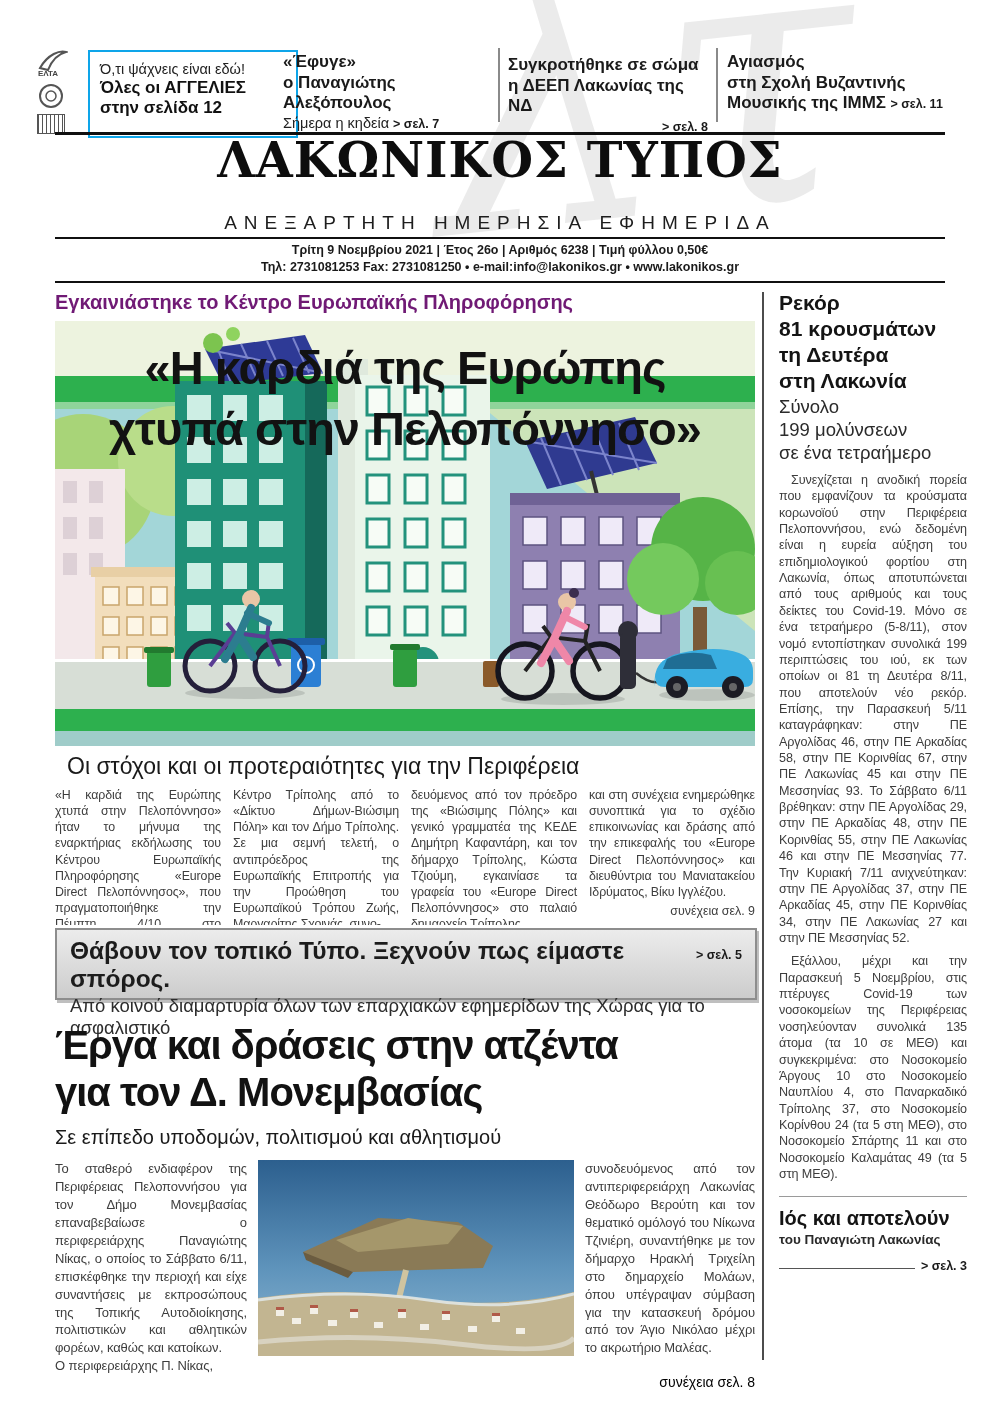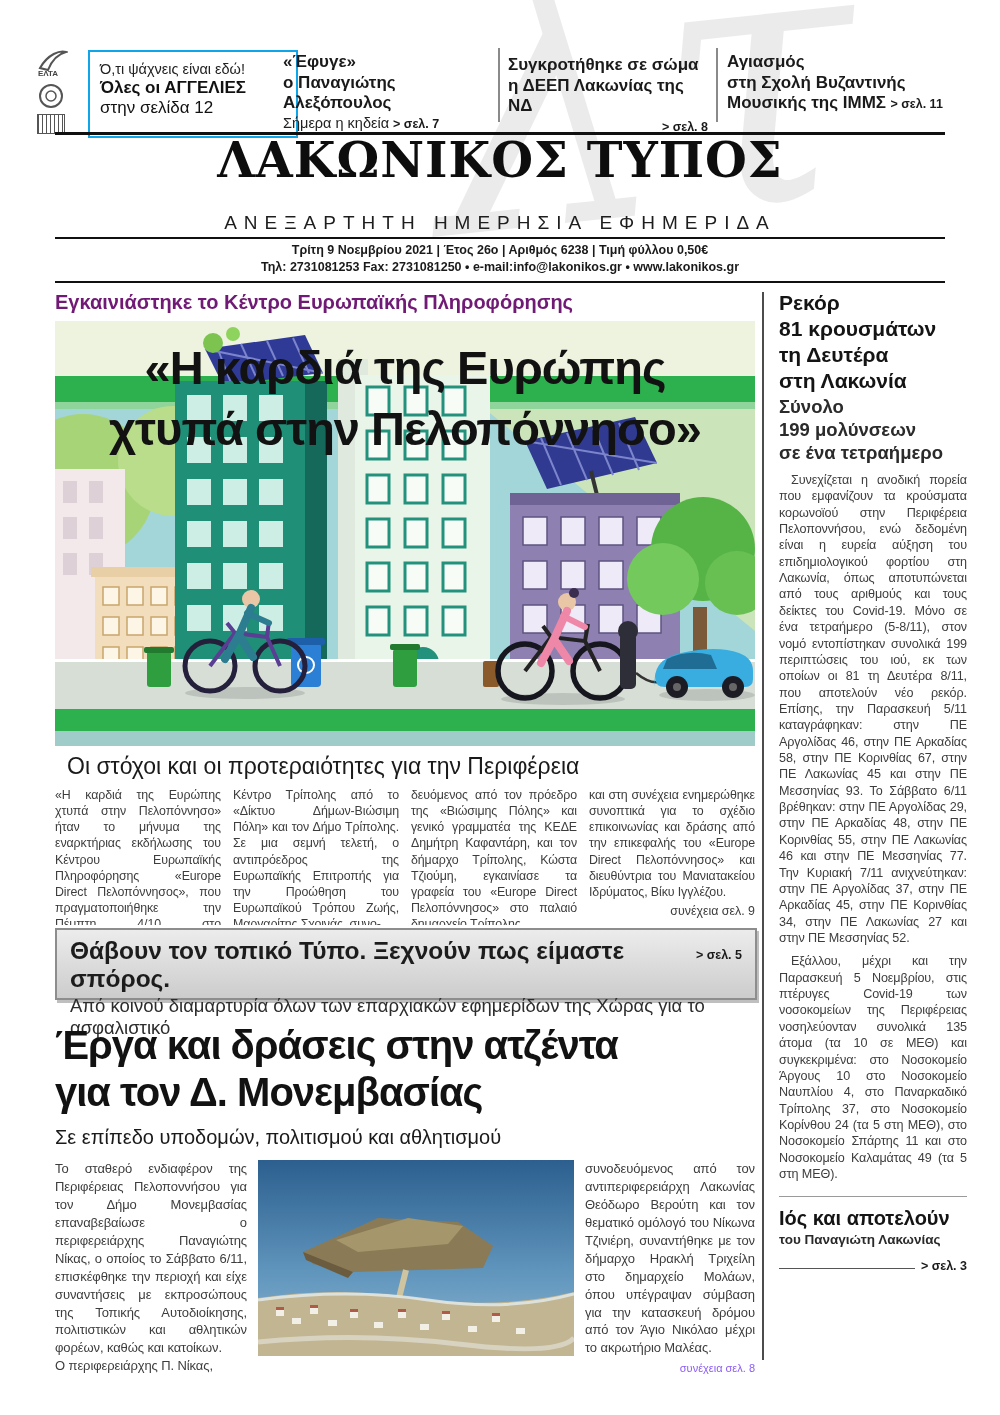--- a/index.html
+++ b/index.html
@@ -13,21 +13,21 @@
   .watermark{left:430px;top:-90px;font-family:"DejaVu Serif",serif;font-style:italic;
              font-size:360px;color:rgba(110,110,110,0.14);transform:rotate(-6deg);line-height:1;}
 
   
   .stamps{left:28px;top:48px;width:46px;height:86px;}
   .stamp{display:block;margin:0 auto 5px auto;}
   .classified-box{left:88px;top:50px;width:186px;height:66px;border:2px solid #0ea5e9;
                   padding:9px 10px;}
   .classified-l1{font-size:14.5px;color:#222;}
   .classified-l2{font-size:17px;font-weight:bold;margin-top:1px;}
-  .classified-l3{font-size:17px;font-weight:normal;}
+  .classified-l3{font-size:17px;font-weight:bold;}
   .teaser-title{font-size:17px;font-weight:bold;line-height:1.22;color:#1a1a1a;}
   .teaser-sub{font-size:14.5px;color:#222;margin-top:1px;}
   .pageref{font-size:12.5px;font-weight:bold;color:#1a1a1a;}
   .teaser1{left:283px;top:52px;width:208px;}
   .teaser2{left:508px;top:55px;width:200px;}
   .teaser2 .pageref{display:block;text-align:right;margin-top:3px;}
   .teaser3{left:727px;top:52px;width:245px;}
   .vdiv{width:1.5px;background:#8a8a8a;}
   .vdiv1{left:498px;top:48px;height:74px;}
   .vdiv2{left:716px;top:48px;height:74px;}
@@ -65,28 +65,28 @@
   .banner-sub{font-size:18.5px;color:#2d2d2d;margin-top:2px;}
 
   
   .art2-headline{left:55px;top:1022px;width:700px;font-size:40px;font-weight:800;
                  letter-spacing:-1px;line-height:1.18;color:#121212;}
   .art2-subhead{left:55px;top:1126px;width:700px;font-size:20px;color:#1a1a1a;}
   .art2-body{left:55px;top:1160px;width:700px;display:flex;gap:11px;}
   .art2-col{font-size:13px;line-height:1.38;}
   .art2-left{width:192px;}
   .art2-right{width:170px;}
-  .art2-cont{text-align:right;margin-top:4px;font-size:11px;color:#8b5cf6;}
+  .art2-cont{text-align:right;margin-top:16px;font-size:14px;color:#000000;}
   .photo{width:316px;height:196px;flex:0 0 auto;}
 
   
   .side-rule{left:762px;top:292px;width:2px;height:1068px;background:#4c4c4c;}
   .sidebar{left:779px;top:290px;width:188px;}
   .side-h{font-size:21px;font-weight:bold;line-height:1.24;color:#141414;}
-  .side-sub{font-size:18.5px;line-height:1.24;color:#2b2b2b;margin-top:2px;font-weight:bold;}
+  .side-sub{font-size:18.5px;line-height:1.24;color:#2b2b2b;margin-top:2px;}
   .side-p{margin-top:7px;text-indent:12px;font-size:12.6px;}
   .side-div{margin-top:14px;border-top:1.5px solid #9a9a9a;}
   .opinion-title{margin-top:10px;font-size:20px;font-weight:bold;color:#141414;}
   .opinion-author{font-size:13.5px;font-weight:bold;color:#2a2a2a;margin-top:2px;}
   .opinion-pageline{display:flex;align-items:flex-end;margin-top:12px;}
   .opinion-rule{flex:1;border-bottom:1.5px solid #555;margin:0 6px 4px 0;}
 </style>
 </head>
 <body>
 

